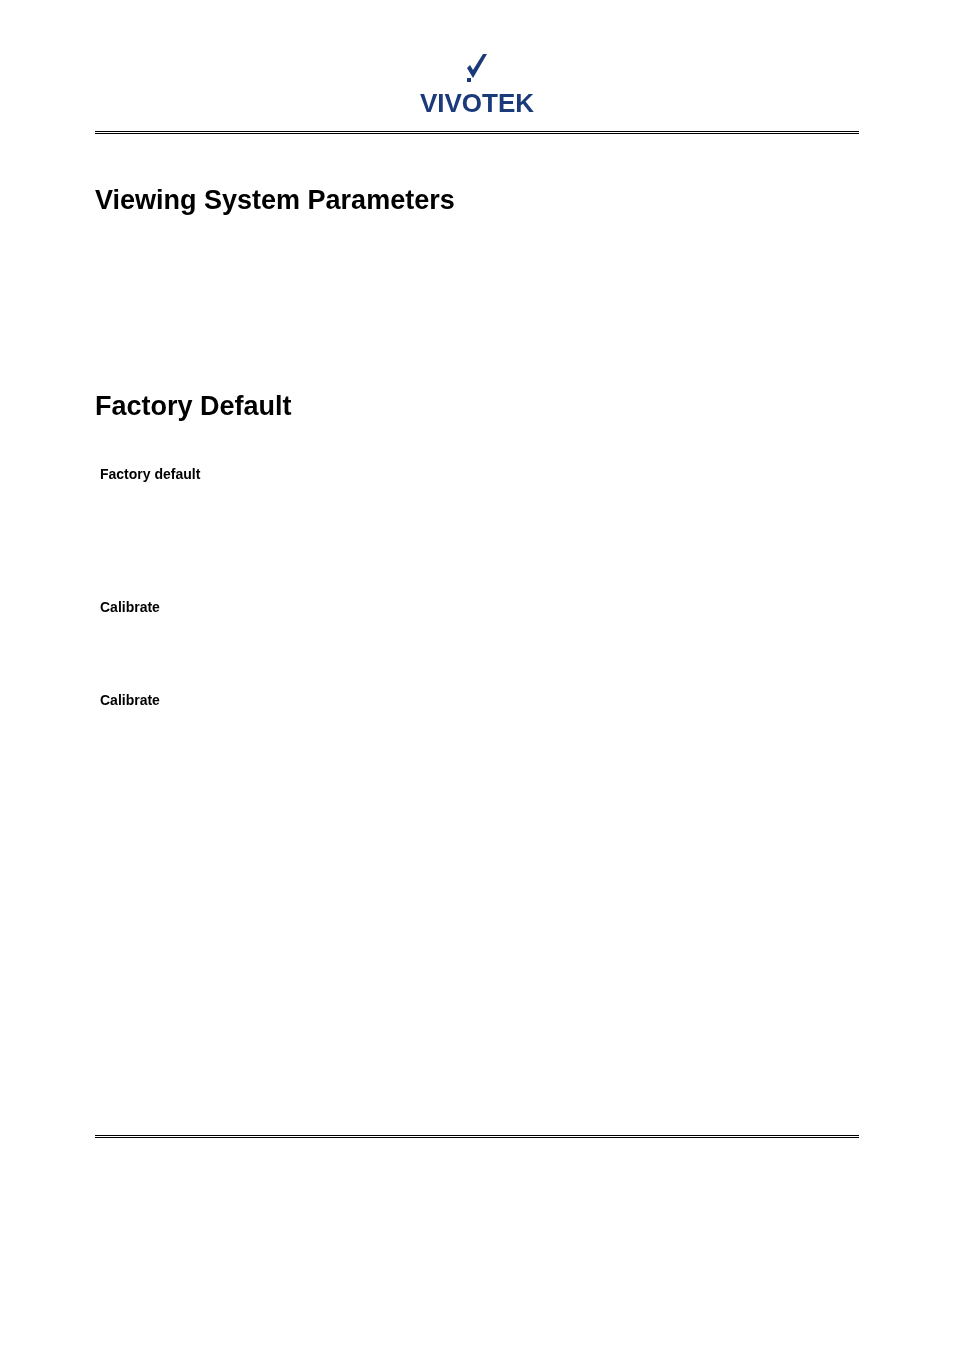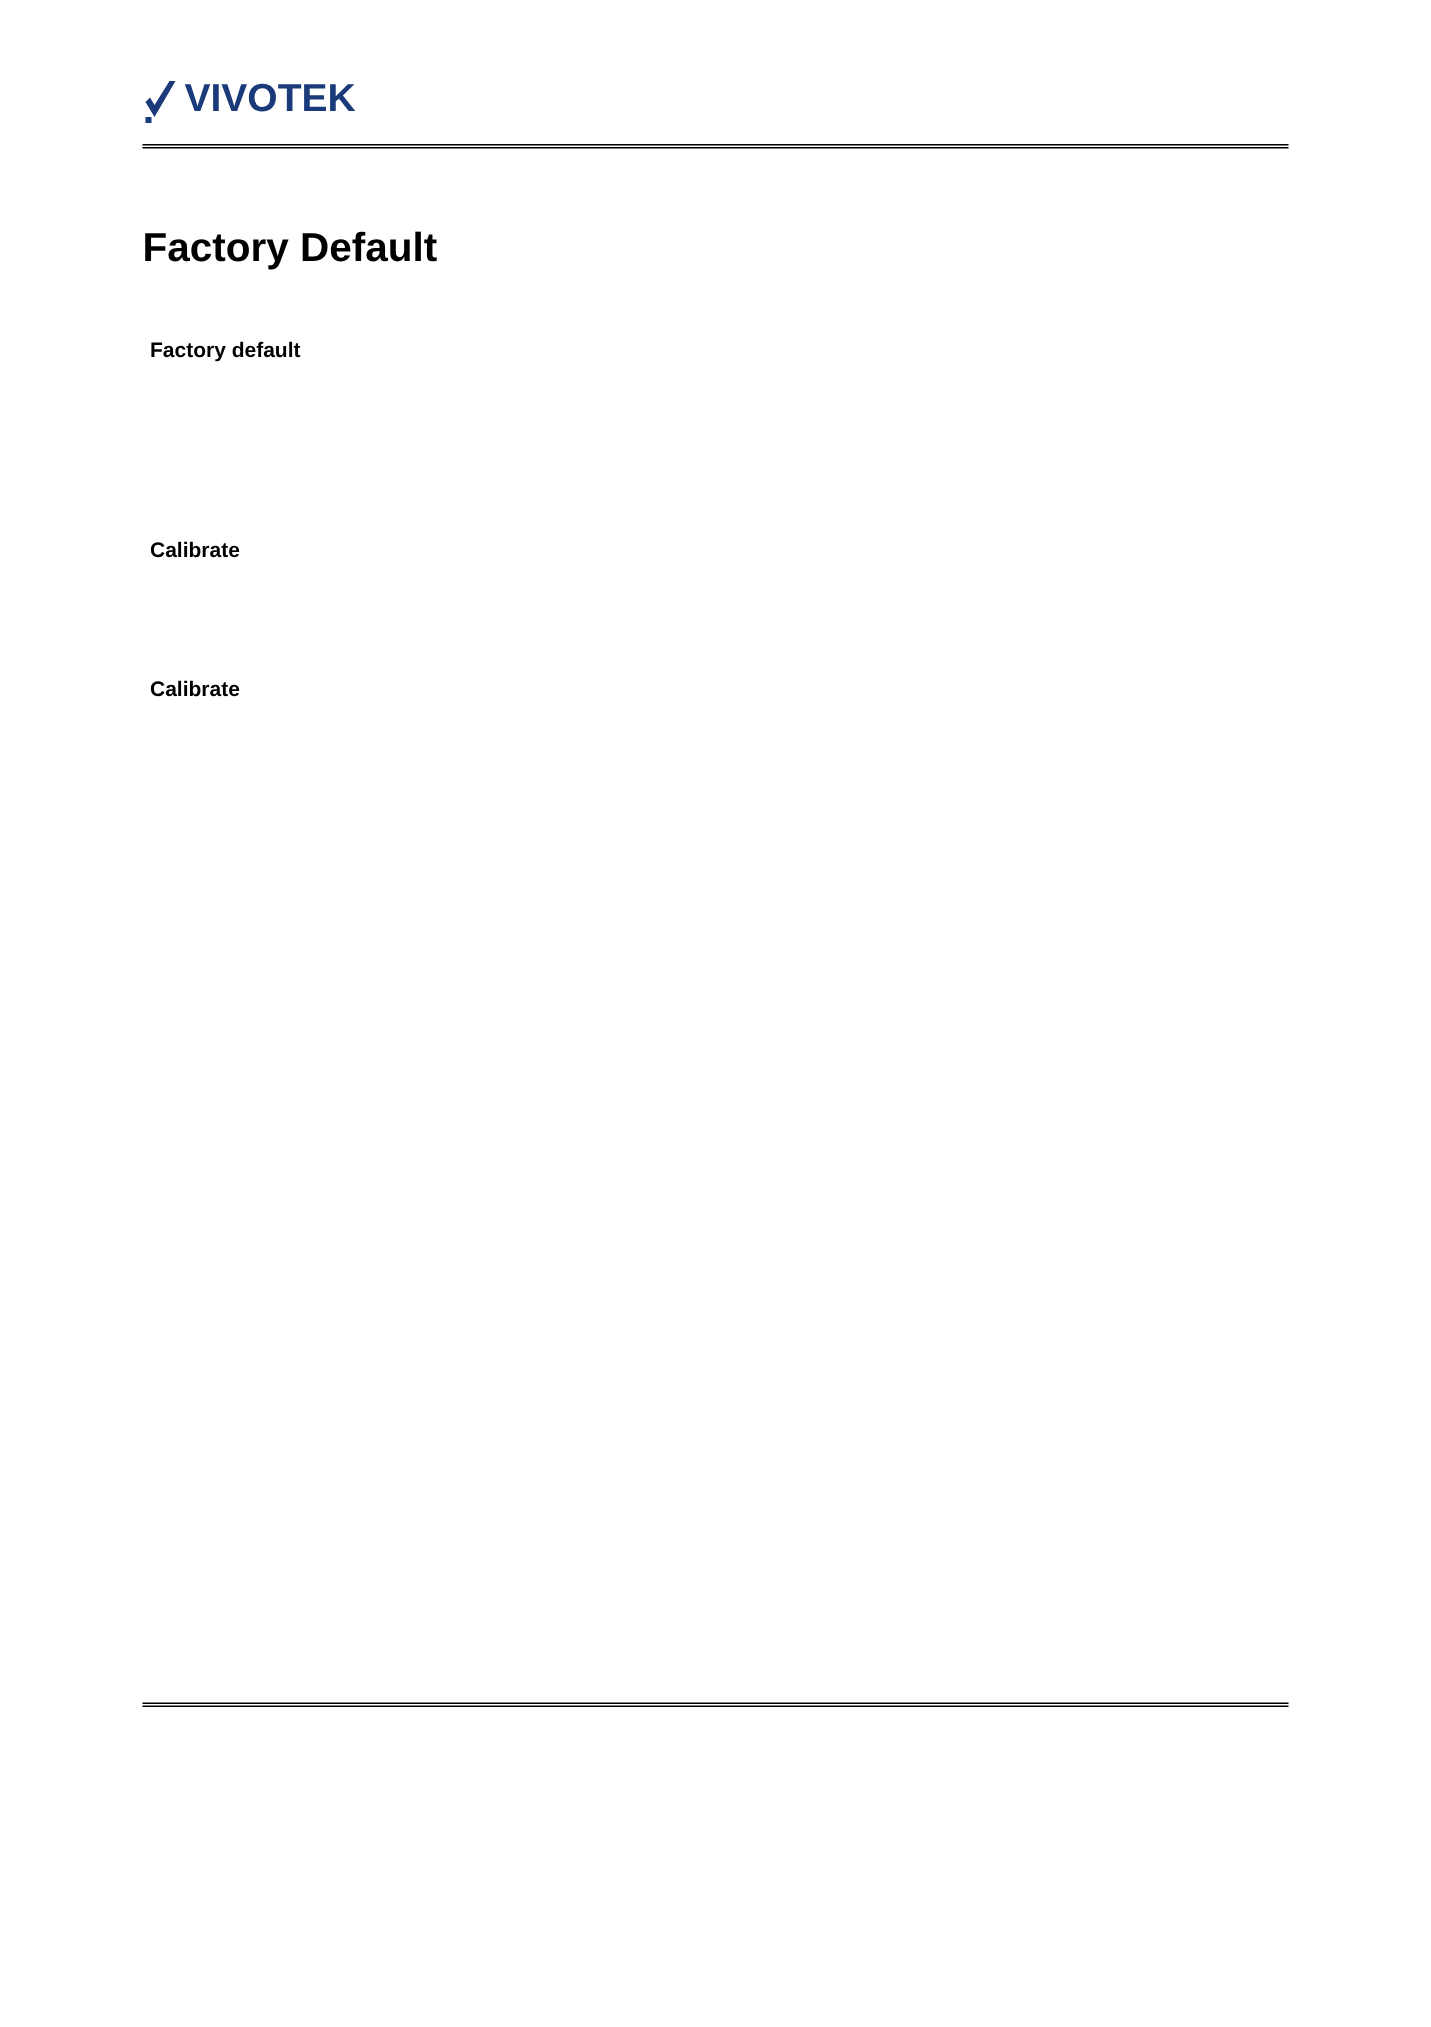--- a/index.html
+++ b/index.html
@@ -15,21 +15,23 @@
       position: relative;
     }
     .page {
       padding: 50px 95px 40px 95px;
     }
     .logo-area {
       margin-bottom: 12px;
     }
     .logo {
       display: flex;
+      align-items: center;
       gap: 4px;
+      flex-direction: column;
     }
     .logo-icon {
       width: 24px;
       height: 34px;
     }
     .logo-text {
       font-size: 26px;
       font-weight: 900;
       color: #1a3a7a;
       letter-spacing: 0px;
@@ -93,20 +95,21 @@
           <rect x="2" y="28" width="4" height="4" fill="#1a3a7a"></rect>
         </svg>
       </span>
       <span class="logo-text">VIVOTEK</span>
     </div>
   </div>
 
   <hr class="double-hr-top">
 
 
+  <h1 class="heading-1 spacing-2">Viewing System Parameters</h1>
 
   <h1 class="heading-1 spacing-3">Factory Default</h1>
 
   <div class="content-block">
     <div class="para-line">
       <span class="bold">Factory default</span>
     </div>
 
     <div class="section-gap"></div>
 

